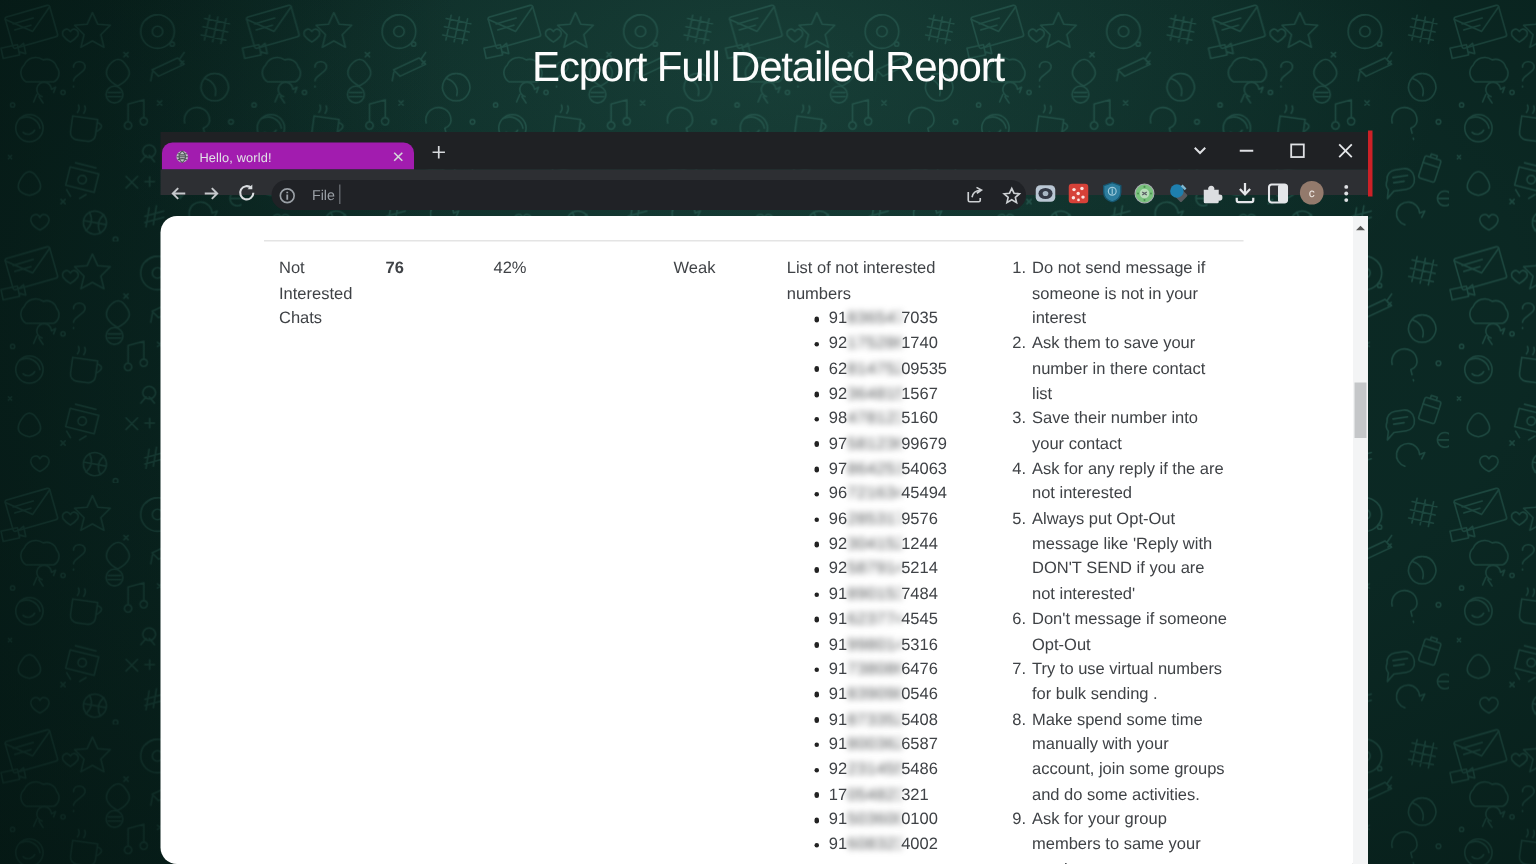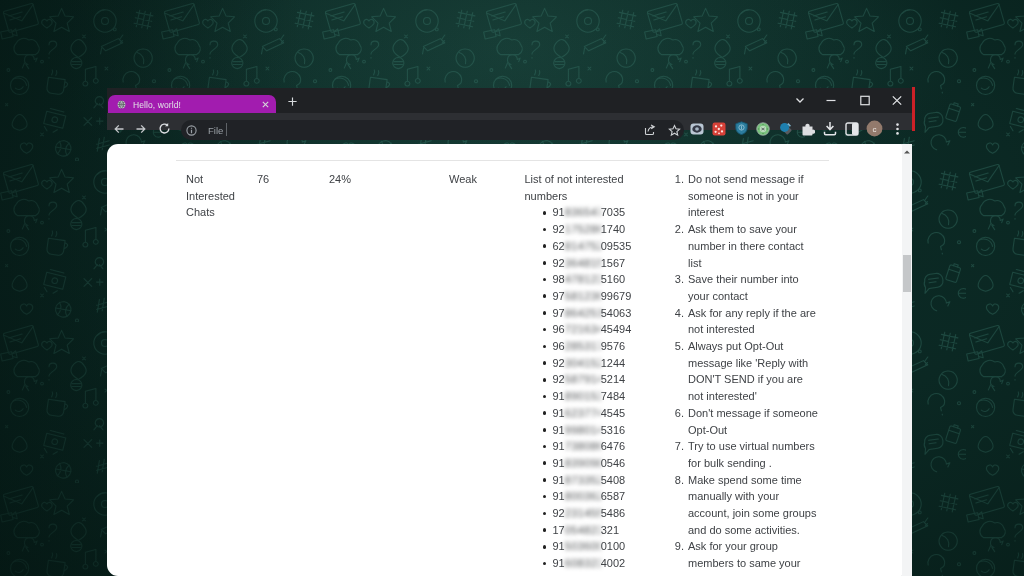--- a/index.html
+++ b/index.html
@@ -131,20 +131,21 @@
         <stop offset="0.55" stop-color="#03130f" stop-opacity="0.12"></stop>
         <stop offset="1" stop-color="#03130f" stop-opacity="0.52"></stop>
       </radialGradient>
     </defs>
     <rect width="1024" height="576" fill="#0c2b26"></rect>
     <rect width="1024" height="576" fill="url(#doodle)"></rect>
     <rect width="1024" height="576" fill="url(#glow)"></rect>
     <rect width="1024" height="576" fill="url(#vig)"></rect>
     <rect width="1024" height="576" fill="url(#leftdark)"></rect>
   </svg>
+  <div id="title">Ecport Full Detailed Report</div>
 
   <div id="win">
     <div id="tabbar">
       <div id="tab">
         <svg style="position:absolute;left:9px;top:4.5px" width="9" height="9" viewBox="0 0 10 10">
           <circle cx="5" cy="5" r="4.3" fill="#bfc3c7"></circle>
           <path d="M0.7 5 h8.6 M5 0.7 c-3.2 2.6 -3.2 6 0 8.6 c3.2 -2.6 3.2 -6 0 -8.6 M1.6 2.6 a6.5 6.5 0 0 0 6.8 0 M1.6 7.4 a6.5 6.5 0 0 1 6.8 0" fill="none" stroke="#53565a" stroke-width="0.8"></path>
         </svg>
         <span id="tabtitle">Hello, world!</span>
         <svg id="tabx" viewBox="0 0 10 10">
@@ -246,22 +247,22 @@
       </svg>
       <svg style="position:absolute;left:787.5px;top:8.5px" width="5" height="14" viewBox="0 0 5 14">
         <circle cx="2.5" cy="2.6" r="1.3" fill="#dfe1e4"></circle>
         <circle cx="2.5" cy="7" r="1.3" fill="#dfe1e4"></circle>
         <circle cx="2.5" cy="11.4" r="1.3" fill="#dfe1e4"></circle>
       </svg>
     </div>
     <div id="content">
       <div id="divider"></div>
       <div class="cell" style="left:79px;top:27px;width:62px;">Not Interested Chats</div>
-      <div class="cell" style="left:150px;top:27px;">76</div>
-      <div class="cell" style="left:222px;top:27px;">24%</div>
+      <div class="cell" style="left:150px;top:27px;font-weight:bold;">76</div>
+      <div class="cell" style="left:222px;top:27px;">42%</div>
       <div class="cell" style="left:342px;top:27px;">Weak</div>
       <div class="cell" style="left:417.5px;top:27px;width:112px;">List of not interested numbers
         <ul class="ph">
           <li>91<span class="blur">836547</span>7035</li>
           <li>92<span class="blur">175286</span>1740</li>
           <li>62<span class="blur">814752</span>09535</li>
           <li>92<span class="blur">364815</span>1567</li>
           <li>98<span class="blur">478123</span>5160</li>
           <li>97<span class="blur">581236</span>99679</li>
           <li>97<span class="blur">864251</span>54063</li>

